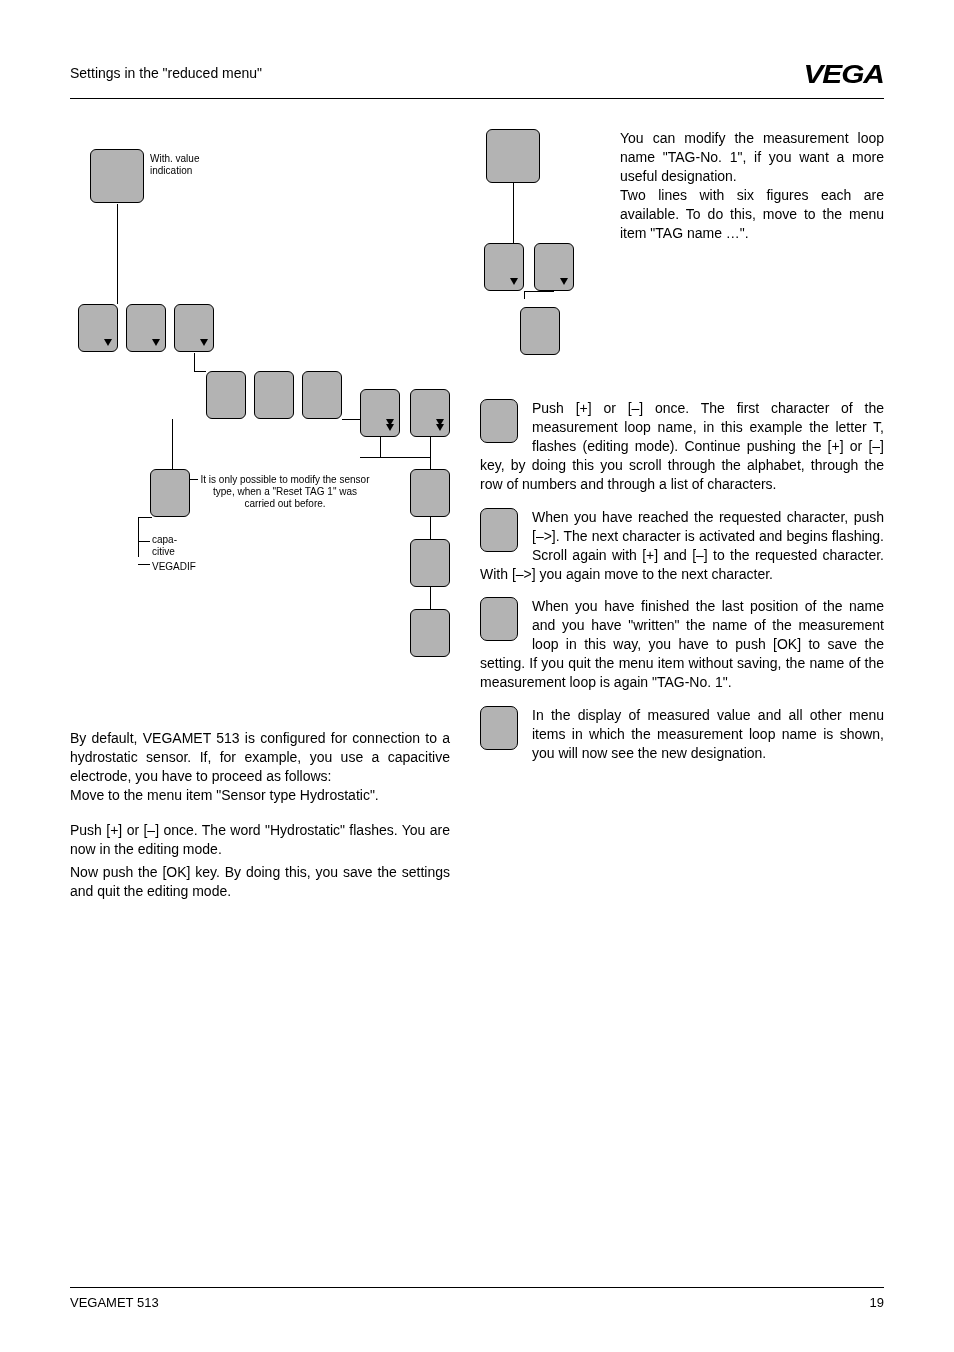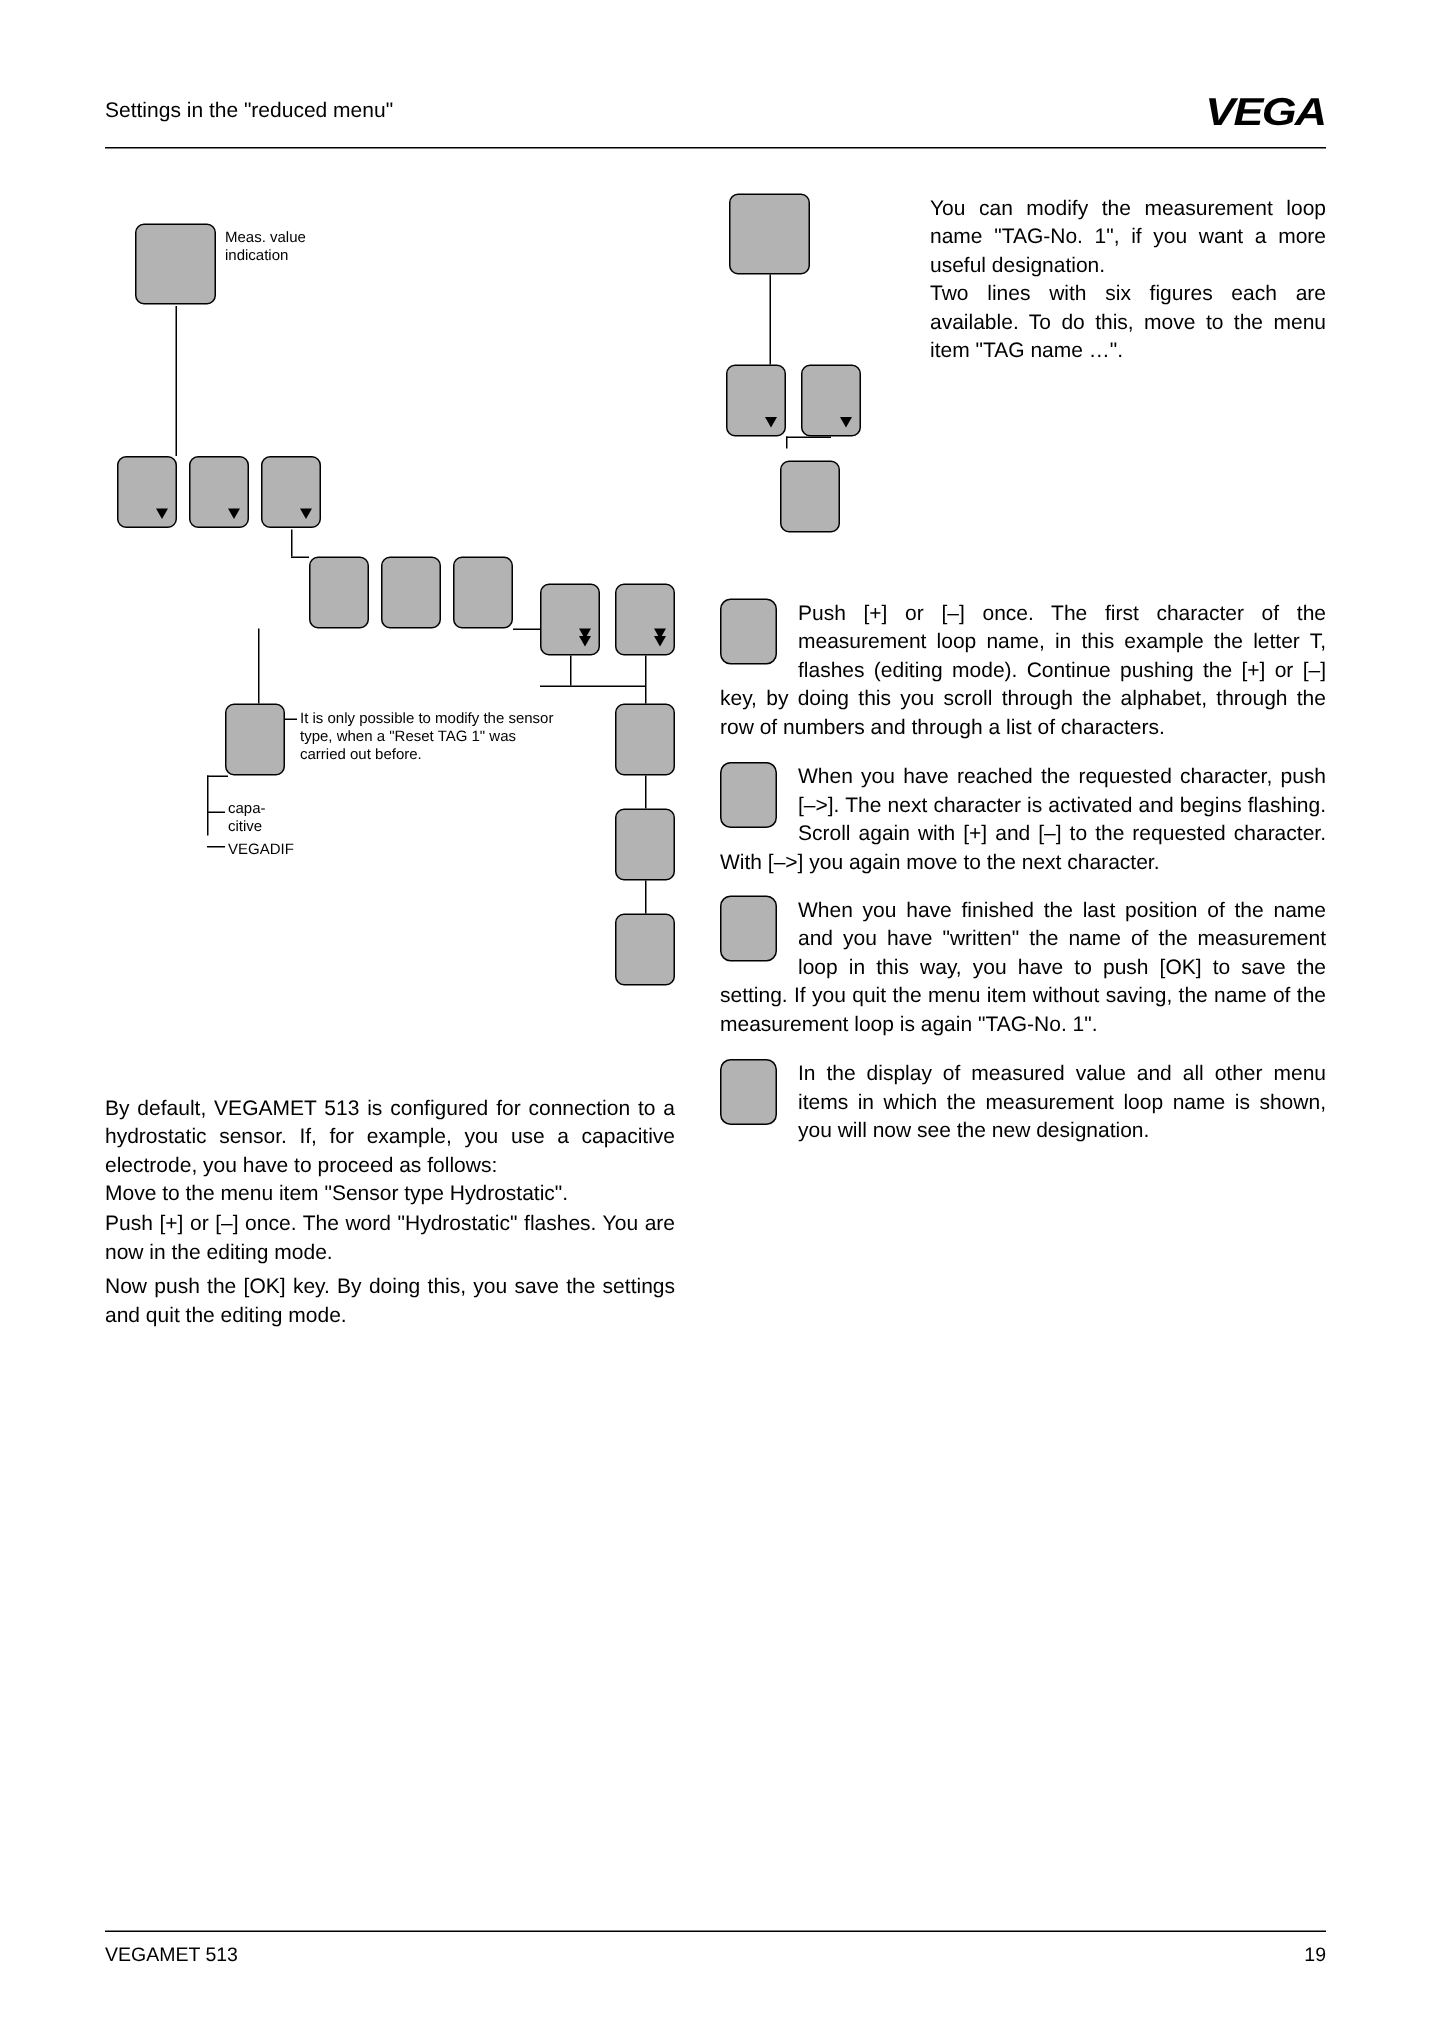--- a/index.html
+++ b/index.html
@@ -158,21 +158,21 @@
     <div class="header-title">Settings in the "reduced menu"</div>
     <div class="logo">VEGA</div>
   </div>
 
   <div class="content">
 
     <div class="col col-left">
       <div class="flow" style="height:560px;">
 
         <div class="fbox wide" style="left:20px; top:20px;"></div>
-        <div class="note-label" style="left:80px; top:24px; width:80px;">Meas. value indication</div>
+        <div class="note-label" style="left:80px; top:24px; width:80px;">With. value indication</div>
 
         <div class="line" style="left:47px; top:75px; width:1px; height:100px;"></div>
 
         <div class="fbox" style="left:8px; top:175px;">
             <div class="tri" style="left:25px; top:34px;"></div>
           </div>
         <div class="fbox" style="left:56px; top:175px;">
             <div class="tri" style="left:25px; top:34px;"></div>
           </div>
         <div class="fbox" style="left:104px; top:175px;">
@@ -197,41 +197,41 @@
         <div class="line" style="left:272px; top:290px; width:18px; height:1px;"></div>
         <div class="line" style="left:310px; top:308px; width:1px; height:20px;"></div>
         <div class="line" style="left:290px; top:328px; width:70px; height:1px;"></div>
 
         <div class="fbox" style="left:80px; top:340px;"></div>
         <div class="line" style="left:102px; top:290px; width:1px; height:50px;"></div>
         <div class="line" style="left:68px; top:388px; width:1px; height:40px;"></div>
         <div class="line" style="left:68px; top:388px; width:14px; height:1px;"></div>
         <div class="line" style="left:80px; top:368px; width:1px; height:0px;"></div>
 
-        <div class="note-label" style="left:130px; top:345px; width:170px;">It is only possible to modify the sensor type, when a "Reset TAG 1" was carried out before.</div>
+        <div class="note-label" style="left:130px; top:345px; width:170px;text-align:center;">It is only possible to modify the sensor type, when a "Reset TAG 1" was carried out before.</div>
         <div class="line" style="left:120px; top:350px; width:8px; height:1px;"></div>
 
         <div class="note-label" style="left:82px; top:405px; white-space:pre-line;">capa-
 citive</div>
         <div class="note-label" style="left:82px; top:432px;">VEGADIF</div>
         <div class="line" style="left:68px; top:412px; width:12px; height:1px;"></div>
         <div class="line" style="left:68px; top:435px; width:12px; height:1px;"></div>
 
         <div class="fbox" style="left:340px; top:340px;"></div>
         <div class="line" style="left:360px; top:308px; width:1px; height:32px;"></div>
         <div class="fbox" style="left:340px; top:410px;"></div>
         <div class="line" style="left:360px; top:388px; width:1px; height:22px;"></div>
         <div class="fbox" style="left:340px; top:480px;"></div>
         <div class="line" style="left:360px; top:458px; width:1px; height:22px;"></div>
       </div>
 
       <div class="body-text-left" style="margin-top:40px;">
         <p class="para">By default, VEGAMET 513 is configured for connection to a hydrostatic sensor. If, for example, you use a capacitive electrode, you have to proceed as follows:</p>
         <p class="para" style="margin-top:0;">Move to the menu item "Sensor type Hydrostatic".</p>
-        <p class="para" style="margin-top:1px;">Push [+] or [–] once. The word "Hydrostatic" flashes. You are now in the editing mode.</p>
+        <p class="para" style="margin-top:16px;">Push [+] or [–] once. The word "Hydrostatic" flashes. You are now in the editing mode.</p>
         <p class="para" style="margin-top:4px;">Now push the [OK] key. By doing this, you save the settings and quit the editing mode.</p>
       </div>
     </div>
 
     <div class="col col-right">
       <div class="rbox-row">
         <div class="rflow">
           <div class="fbox wide" style="left:6px; top:0;"></div>
           <div class="line" style="left:33px; top:54px; width:1px; height:60px;"></div>
           <div class="fbox" style="left:4px; top:114px;">

